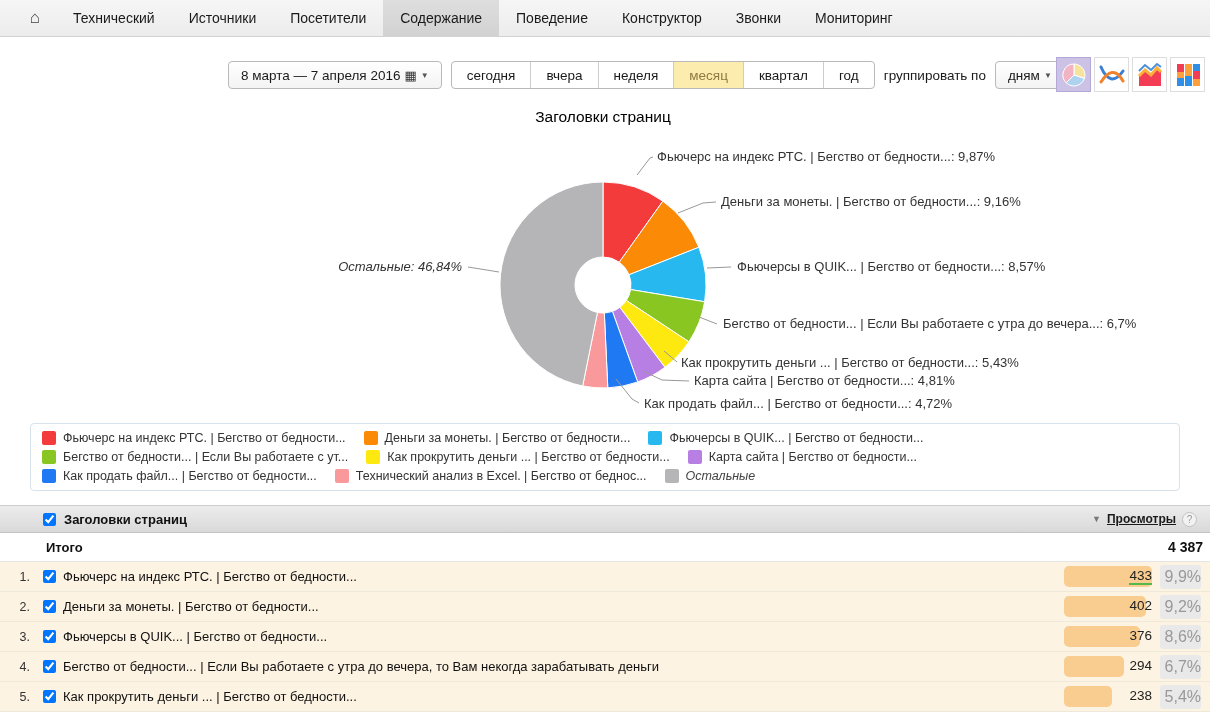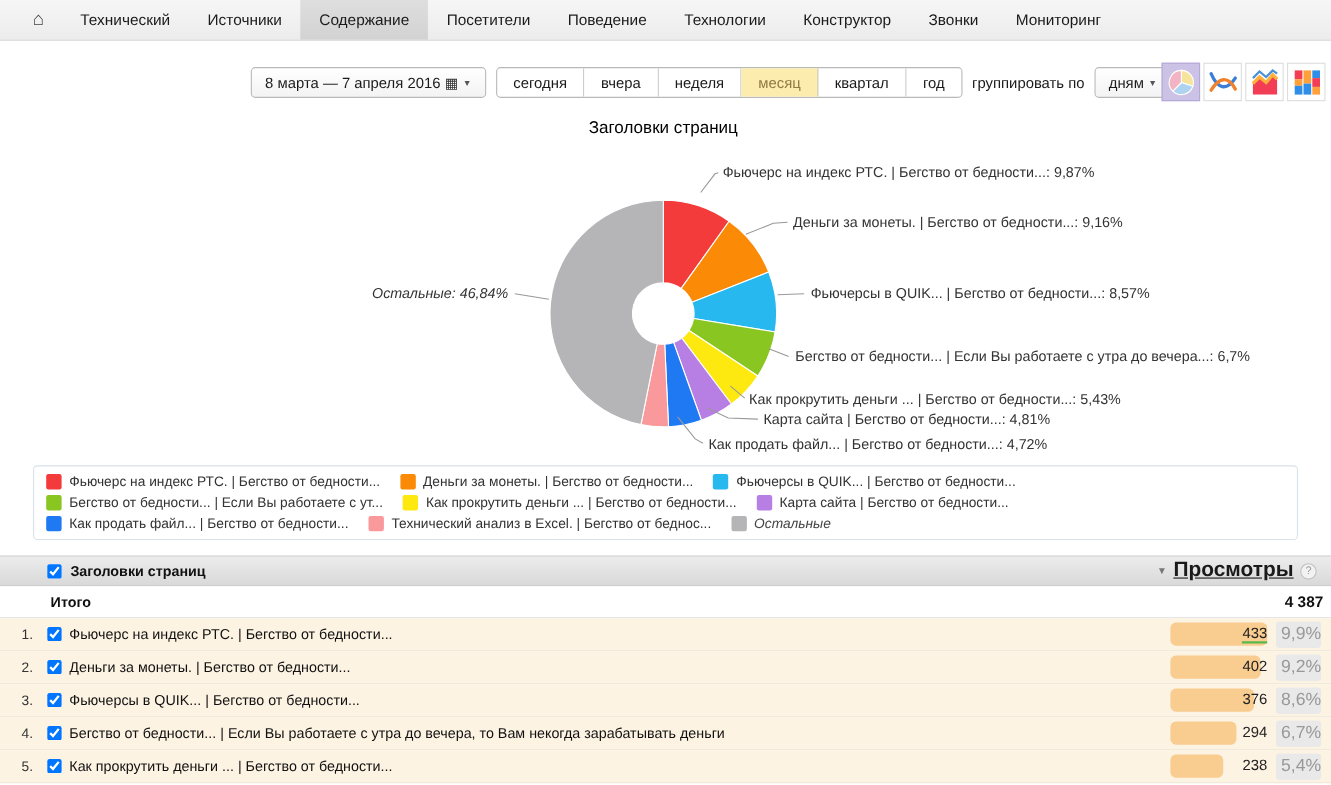--- a/index.html
+++ b/index.html
@@ -44,21 +44,21 @@
   .leg-item.italic .leg-label { font-style:italic; color:#444; }
 
   
   .tablewrap { position:absolute; top:505px; left:0; right:0; }
   .thead { height:28px; background:linear-gradient(#ececec,#d9d9d9); border-top:1px solid #ccc; border-bottom:1px solid #c3c3c3; display:flex; align-items:center; }
   .numcol { width:30px; text-align:right; font-size:12.5px; color:#333; flex:0 0 auto; }
   .thead input, .trow input { margin-left:13px; }
   .ttitle { font-weight:bold; font-size:13px; margin-left:8px; color:#111; }
   .thead-right { margin-left:auto; display:flex; align-items:center; gap:6px; padding-right:13px; }
   .sort-arrow { font-size:9px; color:#777; }
-  .views-link { font-weight:bold; font-size:19px; color:#1a1a1a; text-decoration:underline; cursor:pointer; }
+  .views-link { font-weight:bold; font-size:12px; color:#1a1a1a; text-decoration:underline; cursor:pointer; }
   .help { width:15px; height:15px; border:1px solid #c2c2c2; border-radius:50%; background:#f2f2f2; color:#9a9a9a; font-size:10px; display:flex; align-items:center; justify-content:center; cursor:pointer; }
   .total-row { height:29px; display:flex; align-items:center; background:#fff; border-bottom:1px solid #e4e4e4;gap:16px; }
   .total-label { margin-left:46px; font-weight:bold; font-size:13px; color:#111; }
   .total-value { margin-left:auto; font-weight:bold; font-size:14px; color:#111; padding-right:7px; }
   .trow { height:30px; display:flex; align-items:center; background:#fdf3e3; border-bottom:1px solid #efe9db; }
   .rtitle { margin-left:7px; font-size:13px; color:#111; flex:1; white-space:nowrap; overflow:hidden; cursor:pointer; }
   .bar-cell { position:relative; width:90px; height:21px; margin-right:6px; flex:0 0 auto; }
   .bar { position:absolute; left:0; top:0; height:21px; background:#f9cc8f; border-radius:5px; }
   .bar-val { position:absolute; right:2px; top:2px; font-size:13.5px; color:#222; }
   .bar-val.underlined { border-bottom:2px solid #55b84c; }
@@ -67,24 +67,23 @@
 </head>
 <body>
 
 <div class="app">
 
   <nav class="topnav">
     <span class="home">⌂</span>
     <div class="tabs" id="nav-tabs">
         <div class="tab">Технический</div>
         <div class="tab">Источники</div>
+        <div class="tab">Посетители</div>
         <div class="tab active">Содержание</div>
-        <div class="tab">Посетители</div>
         <div class="tab">Поведение</div>
-        <div class="tab">Технологии</div>
         <div class="tab">Конструктор</div>
         <div class="tab">Звонки</div>
         <div class="tab">Мониторинг</div>
       </div>
   </nav>
 
   <div class="toolbar">
     <button class="btnlike">
       <span>8 марта — 7 апреля 2016</span>
       <span class="calglyph">▦</span>

